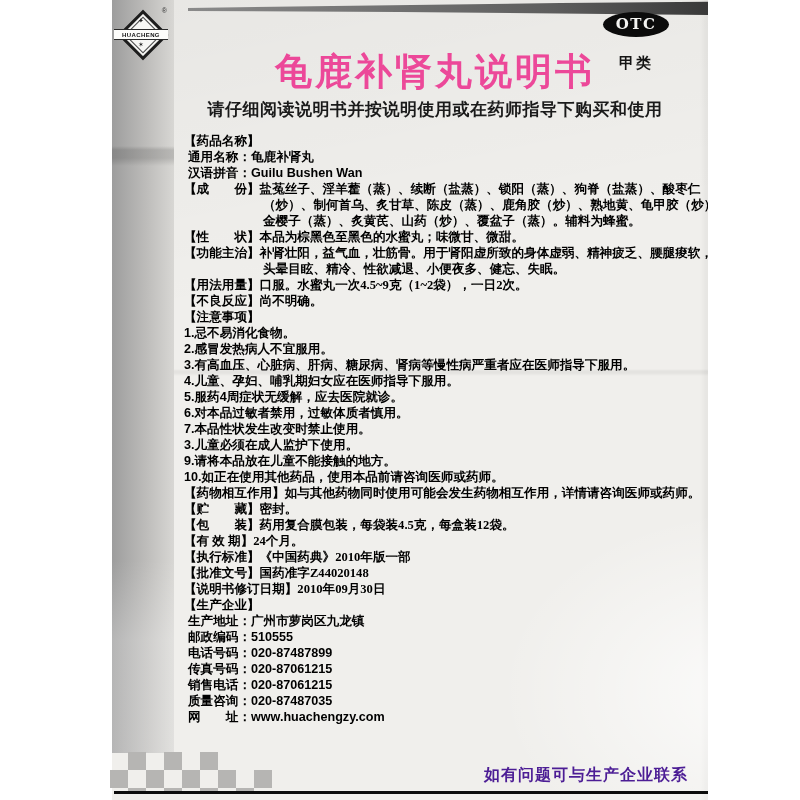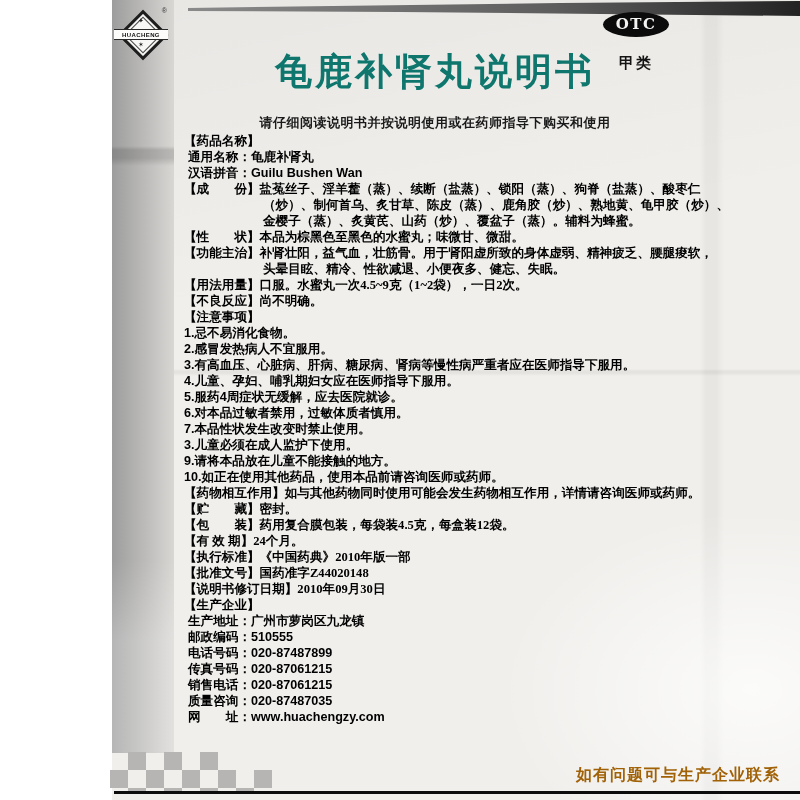--- a/index.html
+++ b/index.html
@@ -1,16 +1,16 @@
 <!DOCTYPE html>
 <html><head>
 <meta charset="utf-8">
 <style>
   html,body{margin:0;padding:0;background:#ffffff;}
-  .stage{position:relative;width:800px;height:800px;background:#ffffff;overflow:hidden;
+  .stage{position:relative;width:708px;height:800px;background:#ffffff;overflow:hidden;
          font-family:"Liberation Sans","DejaVu Sans",sans-serif;color:#1b1b1b;}
   
   .paper{position:absolute;left:112px;top:0;width:688px;height:800px;background:#f0efec;
     background-image:
       radial-gradient(420px 300px at 640px 690px, rgba(255,255,255,.75), rgba(255,255,255,0) 60%),
       linear-gradient(180deg, rgba(0,0,0,0) 0 369px, rgba(0,0,0,.05) 371px 373px, rgba(0,0,0,0) 376px),
       linear-gradient(90deg, rgba(0,0,0,0) 0 588px, rgba(0,0,0,.04) 594px 604px, rgba(0,0,0,0) 612px),
       linear-gradient(168deg, rgba(0,0,0,.035), rgba(0,0,0,0) 35%);}
   
   .fold{position:absolute;left:112px;top:0;width:62px;height:753px;
@@ -30,35 +30,35 @@
       font-size:6px;font-weight:700;letter-spacing:.4px;color:#111;}
   .logo .reg{position:absolute;right:3px;top:3px;font-size:7px;color:#333;}
   
   .otc{position:absolute;left:601px;top:12px;width:70px;text-align:center;}
   .otc .oval{width:66px;height:25px;margin:0 auto;background:#0b0b0b;border-radius:50%;
       color:#f4f4f2;font-family:"DejaVu Serif","Liberation Serif",serif;font-weight:700;font-size:15px;
       line-height:25px;letter-spacing:1.5px;}
   .otc .cls{margin-top:17px;font-size:15px;font-weight:700;letter-spacing:2px;color:#141414;}
   
   .hdr{position:absolute;left:165px;top:50px;width:540px;text-align:center;}
-  .title{font-size:37px;font-weight:900;letter-spacing:3px;color:#0f766e;line-height:1.2;}
-  .subtitle{margin-top:20px;font-size:13px;font-weight:700;letter-spacing:.5px;color:#1a1a1a;}
+  .title{font-size:37px;font-weight:900;letter-spacing:3px;color:#ec4899;line-height:1.2;}
+  .subtitle{margin-top:4px;font-size:17px;font-weight:700;letter-spacing:.5px;color:#1a1a1a;}
   
   .content{position:absolute;left:184px;top:133px;width:568px;}
   .line{line-height:16px;font-size:12.6px;font-weight:600;color:#000000;}
   .line .text{white-space:pre-wrap;}
   .hang{padding-left:79px;text-indent:-79px;font-family:Liberation Serif, serif;}
   .sm{padding-left:4px;}
   
   .checker{position:absolute;
       background-image:conic-gradient(#b6b5b3 25%, rgba(0,0,0,0) 0 50%, #b6b5b3 0 75%, rgba(0,0,0,0) 0);
       background-size:36px 36px;}
   .checker.a{left:110px;top:752px;width:108px;height:40px;}
   .checker.b{left:218px;top:770px;width:54px;height:24px;background-position:0 18px;}
-  .footer-note{position:absolute;right:20px;top:765px;font-size:16px;font-weight:800;letter-spacing:1px;color:#a16207;}
+  .footer-note{position:absolute;right:20px;top:765px;font-size:16px;font-weight:800;letter-spacing:1px;color:#4c1d95;}
   .rule{position:absolute;left:114px;top:791px;width:686px;height:3px;background:#0c0c0c;}
 </style>
 </head>
 <body>
 
 <div class="stage">
 
   <div class="paper"></div>
   <div class="fold"></div>
 

